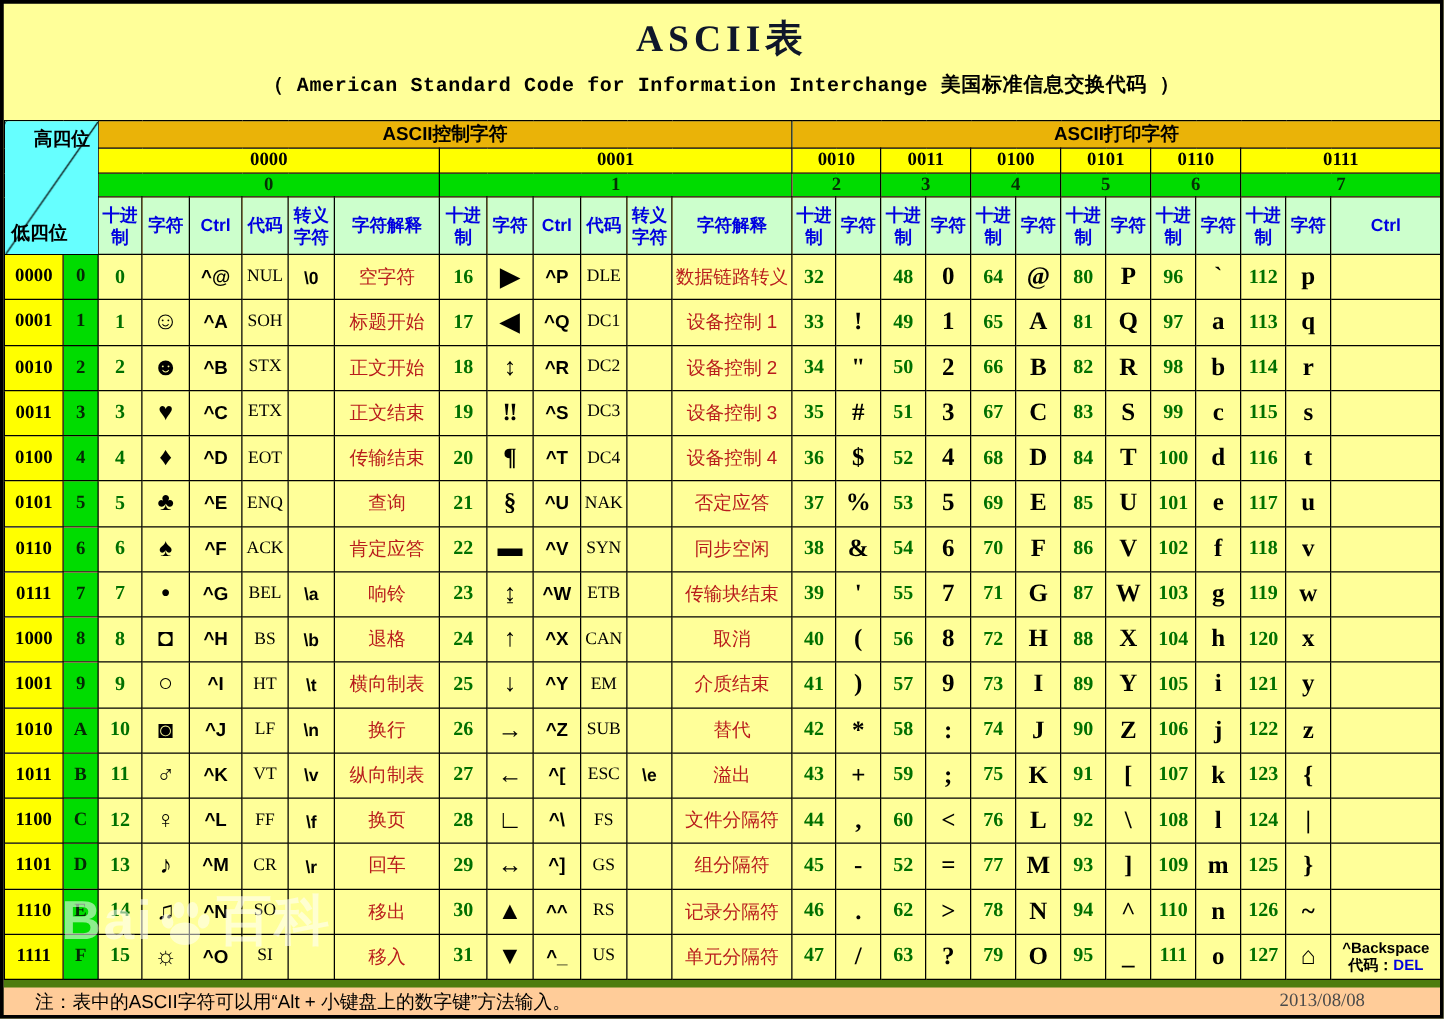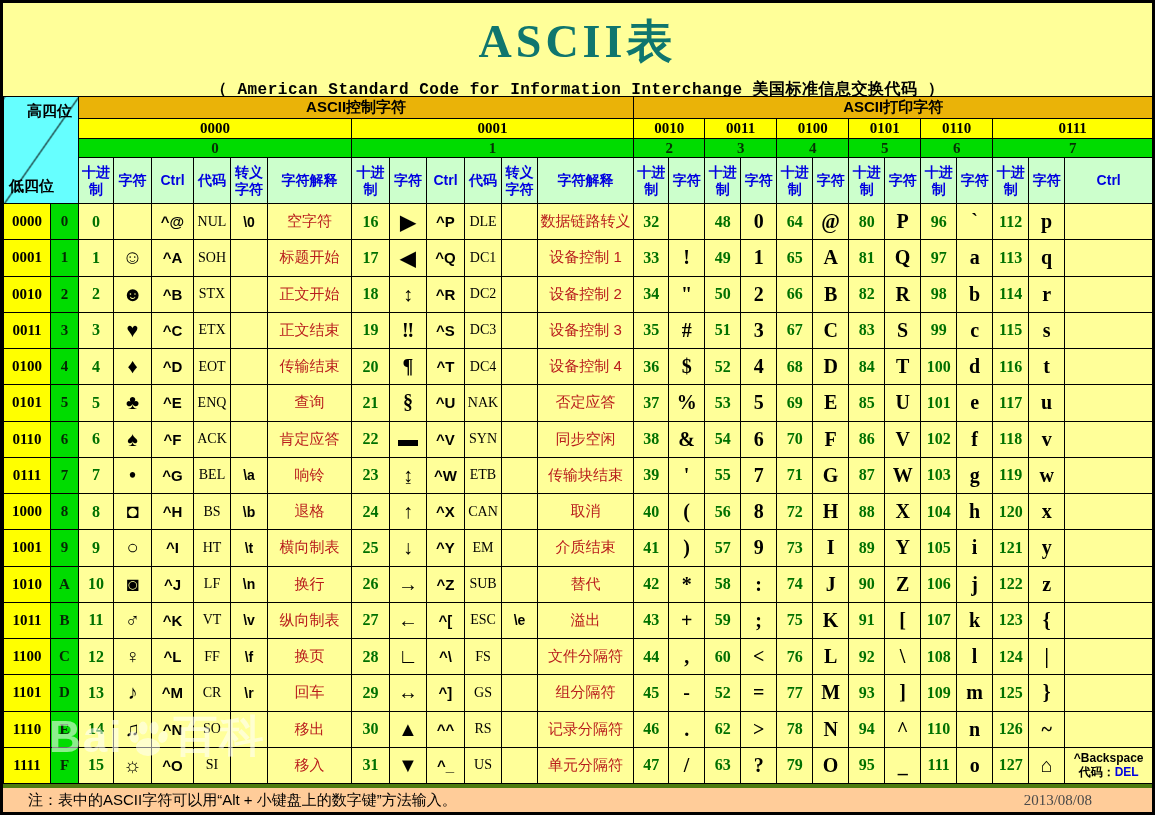--- a/index.html
+++ b/index.html
@@ -3,22 +3,22 @@
 <meta charset="utf-8">
 <style>
   html,body{margin:0;padding:0;background:#888;}
   .page{
     position:relative;width:1155px;height:815px;margin:0 auto;
     background:#FFFF99;border:3px solid #000;box-sizing:border-box;
     font-family:"Liberation Sans",sans-serif;overflow:hidden;
   }
   .titleblock{height:93px;text-align:center;}
   .title{
-    font-family:"Liberation Serif",serif;font-weight:bold;font-size:46px;
-    letter-spacing:4px;padding-top:8px;color:#0f766e;
+    font-family:"Liberation Serif",serif;font-weight:bold;font-size:30px;
+    letter-spacing:4px;padding-top:8px;color:#0f172a;
   }
   .subtitle{
     font-family:"Liberation Mono",monospace;font-weight:bold;font-size:16px;
     letter-spacing:0.5px;color:#000;margin-top:6px;
   }
   table.ascii{
     border-collapse:collapse;table-layout:fixed;width:1149px;height:688px;
   }
   table.ascii td{
     border:1px solid #000;text-align:center;vertical-align:middle;
@@ -50,21 +50,21 @@
   td.ctl{color:#000;font-weight:bold;font-size:15px;font-family:"Liberation Sans",sans-serif;}
   td.cod{color:#000;font-size:14px;font-family:"Liberation Serif",serif;}
   td.esc{color:#000;font-weight:bold;font-size:14px;font-family:"Liberation Sans",sans-serif;}
   td.dsc{color:#b91c1c;font-size:15px;}
   td.del{font-size:11px;line-height:1.2;}
   td.del .l1{font-weight:bold;font-family:"Liberation Sans",sans-serif;font-size:12px;display:block;}
   td.del .lbl{font-weight:bold;font-size:12px;}
   td.del .val{font-weight:bold;font-size:12px;color:#0000E0;}
   
   .notebar{
-    height:28px;background:#FFCC99;border-top:4px solid #4d7c0f;
+    height:28px;background:#FFCC99;border-top:6px solid #4d7c0f;
     display:flex;align-items:center;justify-content:space-between;
     font-size:15px;color:#000;padding:0 15px 0 25px;box-sizing:border-box;
   }
   .notebar .date{color:#4a4a4a;margin-right:45px;font-family:"Liberation Serif",serif;}
   
   .watermark{
     position:absolute;left:46px;top:704px;display:flex;align-items:center;
     font-size:44px;font-weight:bold;color:rgba(255,255,255,0.55);
     pointer-events:none;z-index:5;letter-spacing:2px;
     font-family:"Liberation Sans",sans-serif;

